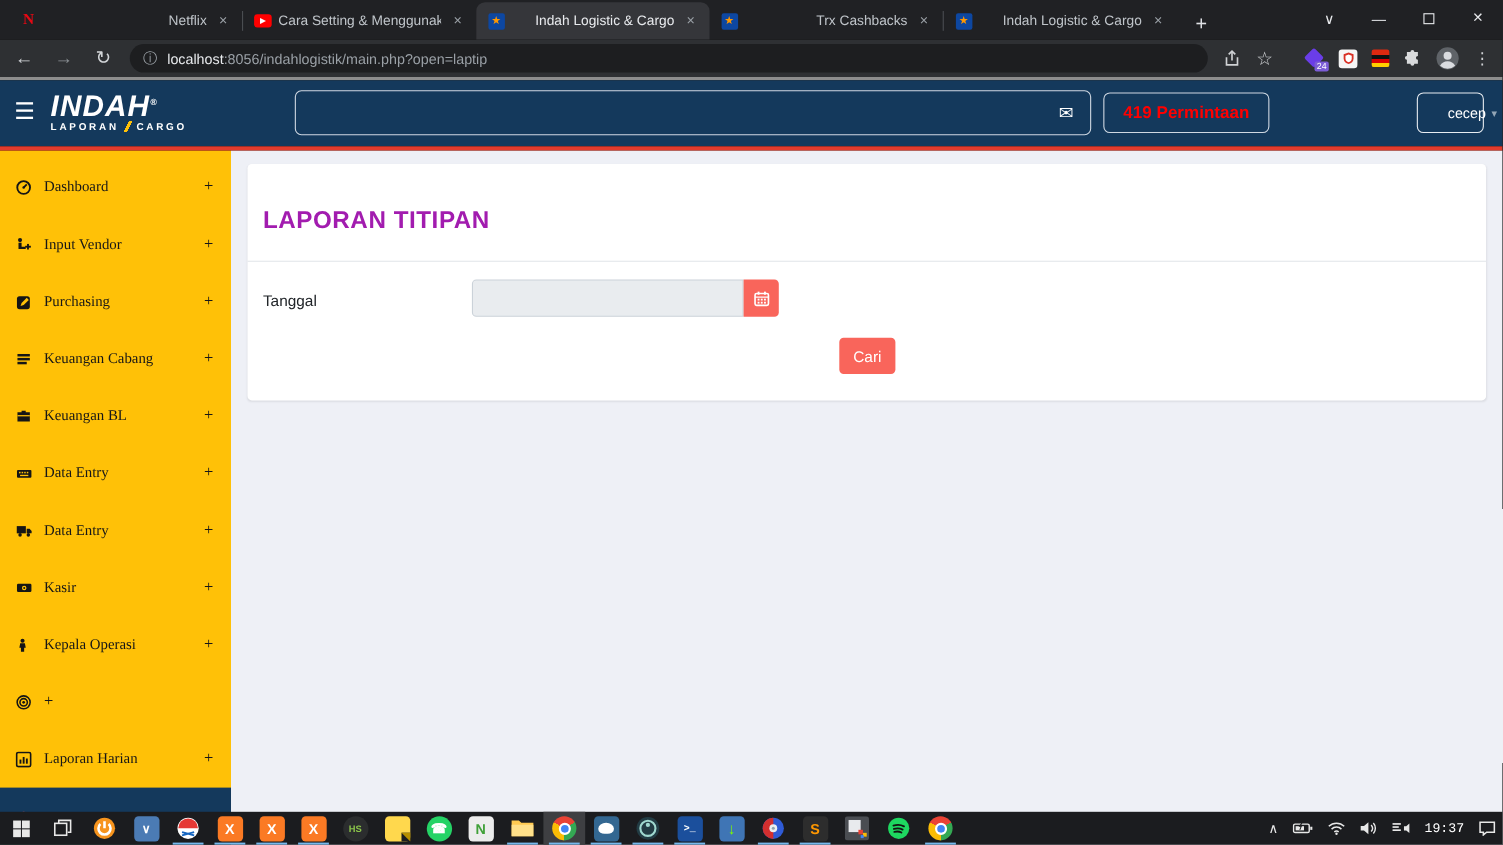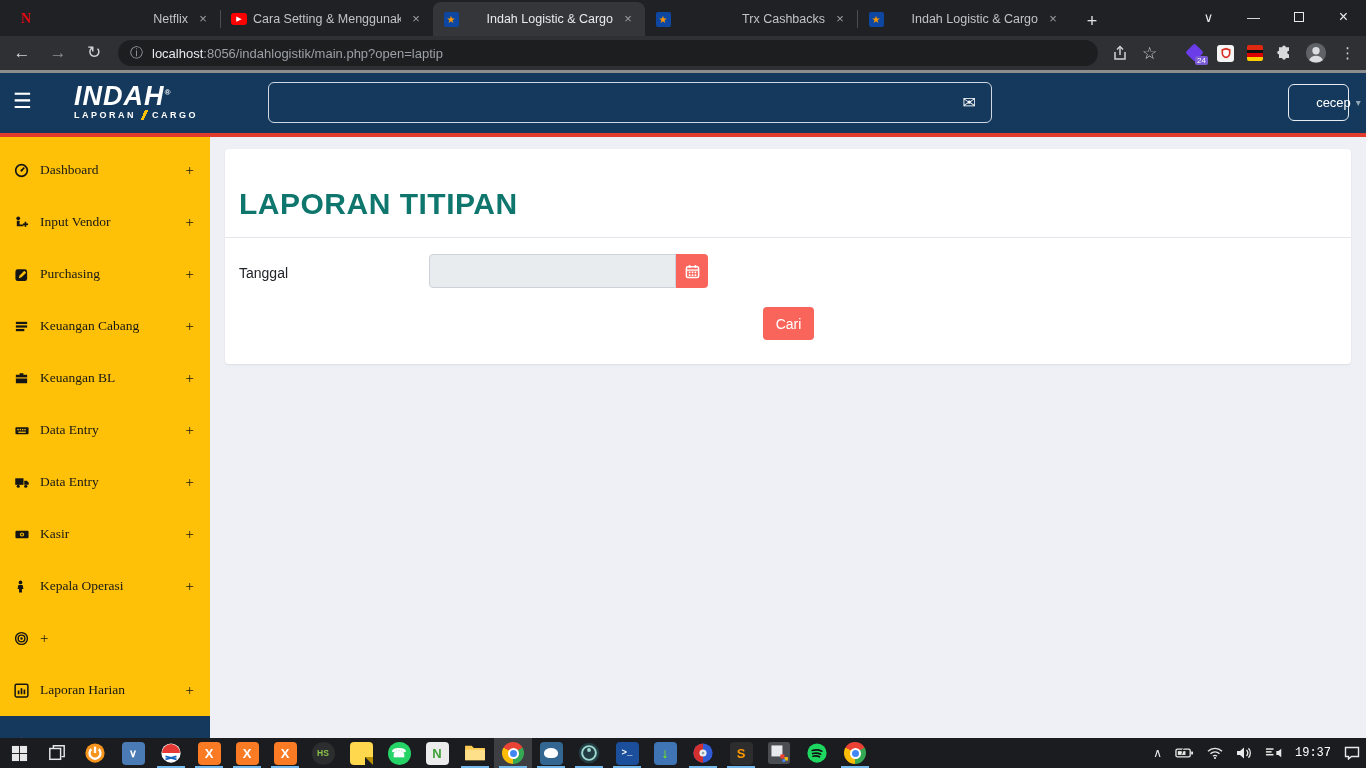--- a/index.html
+++ b/index.html
@@ -52,21 +52,21 @@
   .ext-shield { width:17px; height:17px; background:#f5f5f5; border-radius:3px; display:flex;
                 align-items:center; justify-content:center; }
   .ext-flags { width:16px; height:16px; border-radius:2px;
                background:linear-gradient(#de2910 0 30%, #111 30% 53%, #dd0000 53% 76%, #ffce00 76% 100%); }
   .dots { color:#cfd1d4; font-size:15px; letter-spacing:1px; }
   .grayline { position:absolute; left:0; top:70px; width:1366px; height:3px; background:#8d8d8d; }
 
   
   .app-header { position:absolute; left:0; top:73px; width:1366px; height:60px; background:#14395c; }
   .hamburger { position:absolute; left:13px; top:16px; color:#fff; font-size:21px; }
-  .logo { position:absolute; left:46px; top:8px; color:#fff;margin-left:28px; }
+  .logo { position:absolute; left:46px; top:8px; color:#fff; }
   .logo-main { font-size:27px; font-weight:bold; font-style:italic; letter-spacing:1px; }
   .logo-reg { font-size:8px; vertical-align:super; }
   .logo-sub { font-size:9px; font-weight:bold; letter-spacing:2.5px; margin-top:-2px; display:flex; gap:4px; }
   .logo-slash { display:inline-block; width:8px; height:10px; background:
                 linear-gradient(115deg, transparent 40%, #ffc107 40% 65%, transparent 65%); }
   .notice-box { position:absolute; left:268px; top:9px; width:724px; height:41px;
                 border:1px solid #cfd8e2; border-radius:6px; display:flex; align-items:center;
                 justify-content:flex-end; padding-right:8px; overflow:hidden; }
   .notice-env { color:#fff; font-size:16px; margin-right:7px; }
   .notice-text { color:#ff0000; font-weight:bold; font-size:16.5px; white-space:nowrap; }
@@ -87,22 +87,22 @@
   .sb-label { flex:1; font-size:13.5px; color:#171717; }
   .sb-plus { font-size:15px; color:#171717; flex:none; }
   .sb-item.active-dark { background:#14395c; height:56px; }
   .sb-item.active-dark .sb-label { color:#0c2a44; }
   .sb-item.active-dark .sb-plus { color:#0c2a44; }
 
   
   .content { position:absolute; left:210px; top:137px; width:1156px; height:631px; background:#eef0f6; }
   .card { position:absolute; left:15px; top:12px; width:1126px; height:215px; background:#fff;
           border-radius:4px; box-shadow:0 1px 2px rgba(0,0,0,.08); }
-  .card-title { position:absolute; left:14px; top:38px; font-size:30px; font-weight:bold;
-                color:#0f766e; letter-spacing:.5px; }
+  .card-title { position:absolute; left:14px; top:38px; font-size:22px; font-weight:bold;
+                color:#a21caf; letter-spacing:.5px; }
   .card-divider { position:absolute; left:0; top:88px; width:100%; height:1px; background:#e3e6ea; }
   .form-label { position:absolute; left:14px; top:116px; font-size:14px; color:#212529; }
   .input-group { position:absolute; left:204px; top:105px; display:flex; }
   .date-input { width:247px; height:34px; background:#e9ecef; border:1px solid #cbd2d9;
                 border-radius:4px 0 0 4px; outline:none; padding:0 8px; font-size:14px; color:#333; }
   .cal-btn { width:32px; height:34px; background:#f9655b; border:none; border-radius:0 4px 4px 0;
              display:flex; align-items:center; justify-content:center; cursor:pointer; }
   .cari-btn { position:absolute; left:538px; top:158px; width:51px; height:33px; background:#f9655b;
               border:none; border-radius:4px; color:#fff; font-size:14px; cursor:pointer; }
 
@@ -243,20 +243,23 @@
       <div class="logo-main"><span>INDAH</span><span class="logo-reg">®</span></div>
       <div class="logo-sub">
         <span>LAPORAN</span>
         <span class="logo-slash"></span>
         <span>CARGO</span>
       </div>
     </div>
     <div class="notice-box">
       <span class="notice-env">✉</span>
     </div>
+    <div class="badge-box">
+        <span>419 Permintaan</span>
+      </div>
     <div class="user-box">
       <span>cecep</span>
       <span class="user-caret">▾</span>
     </div>
   </div>
 
   <div class="redline"></div>
 
   <div class="sidebar">
     <div class="sb-item">

